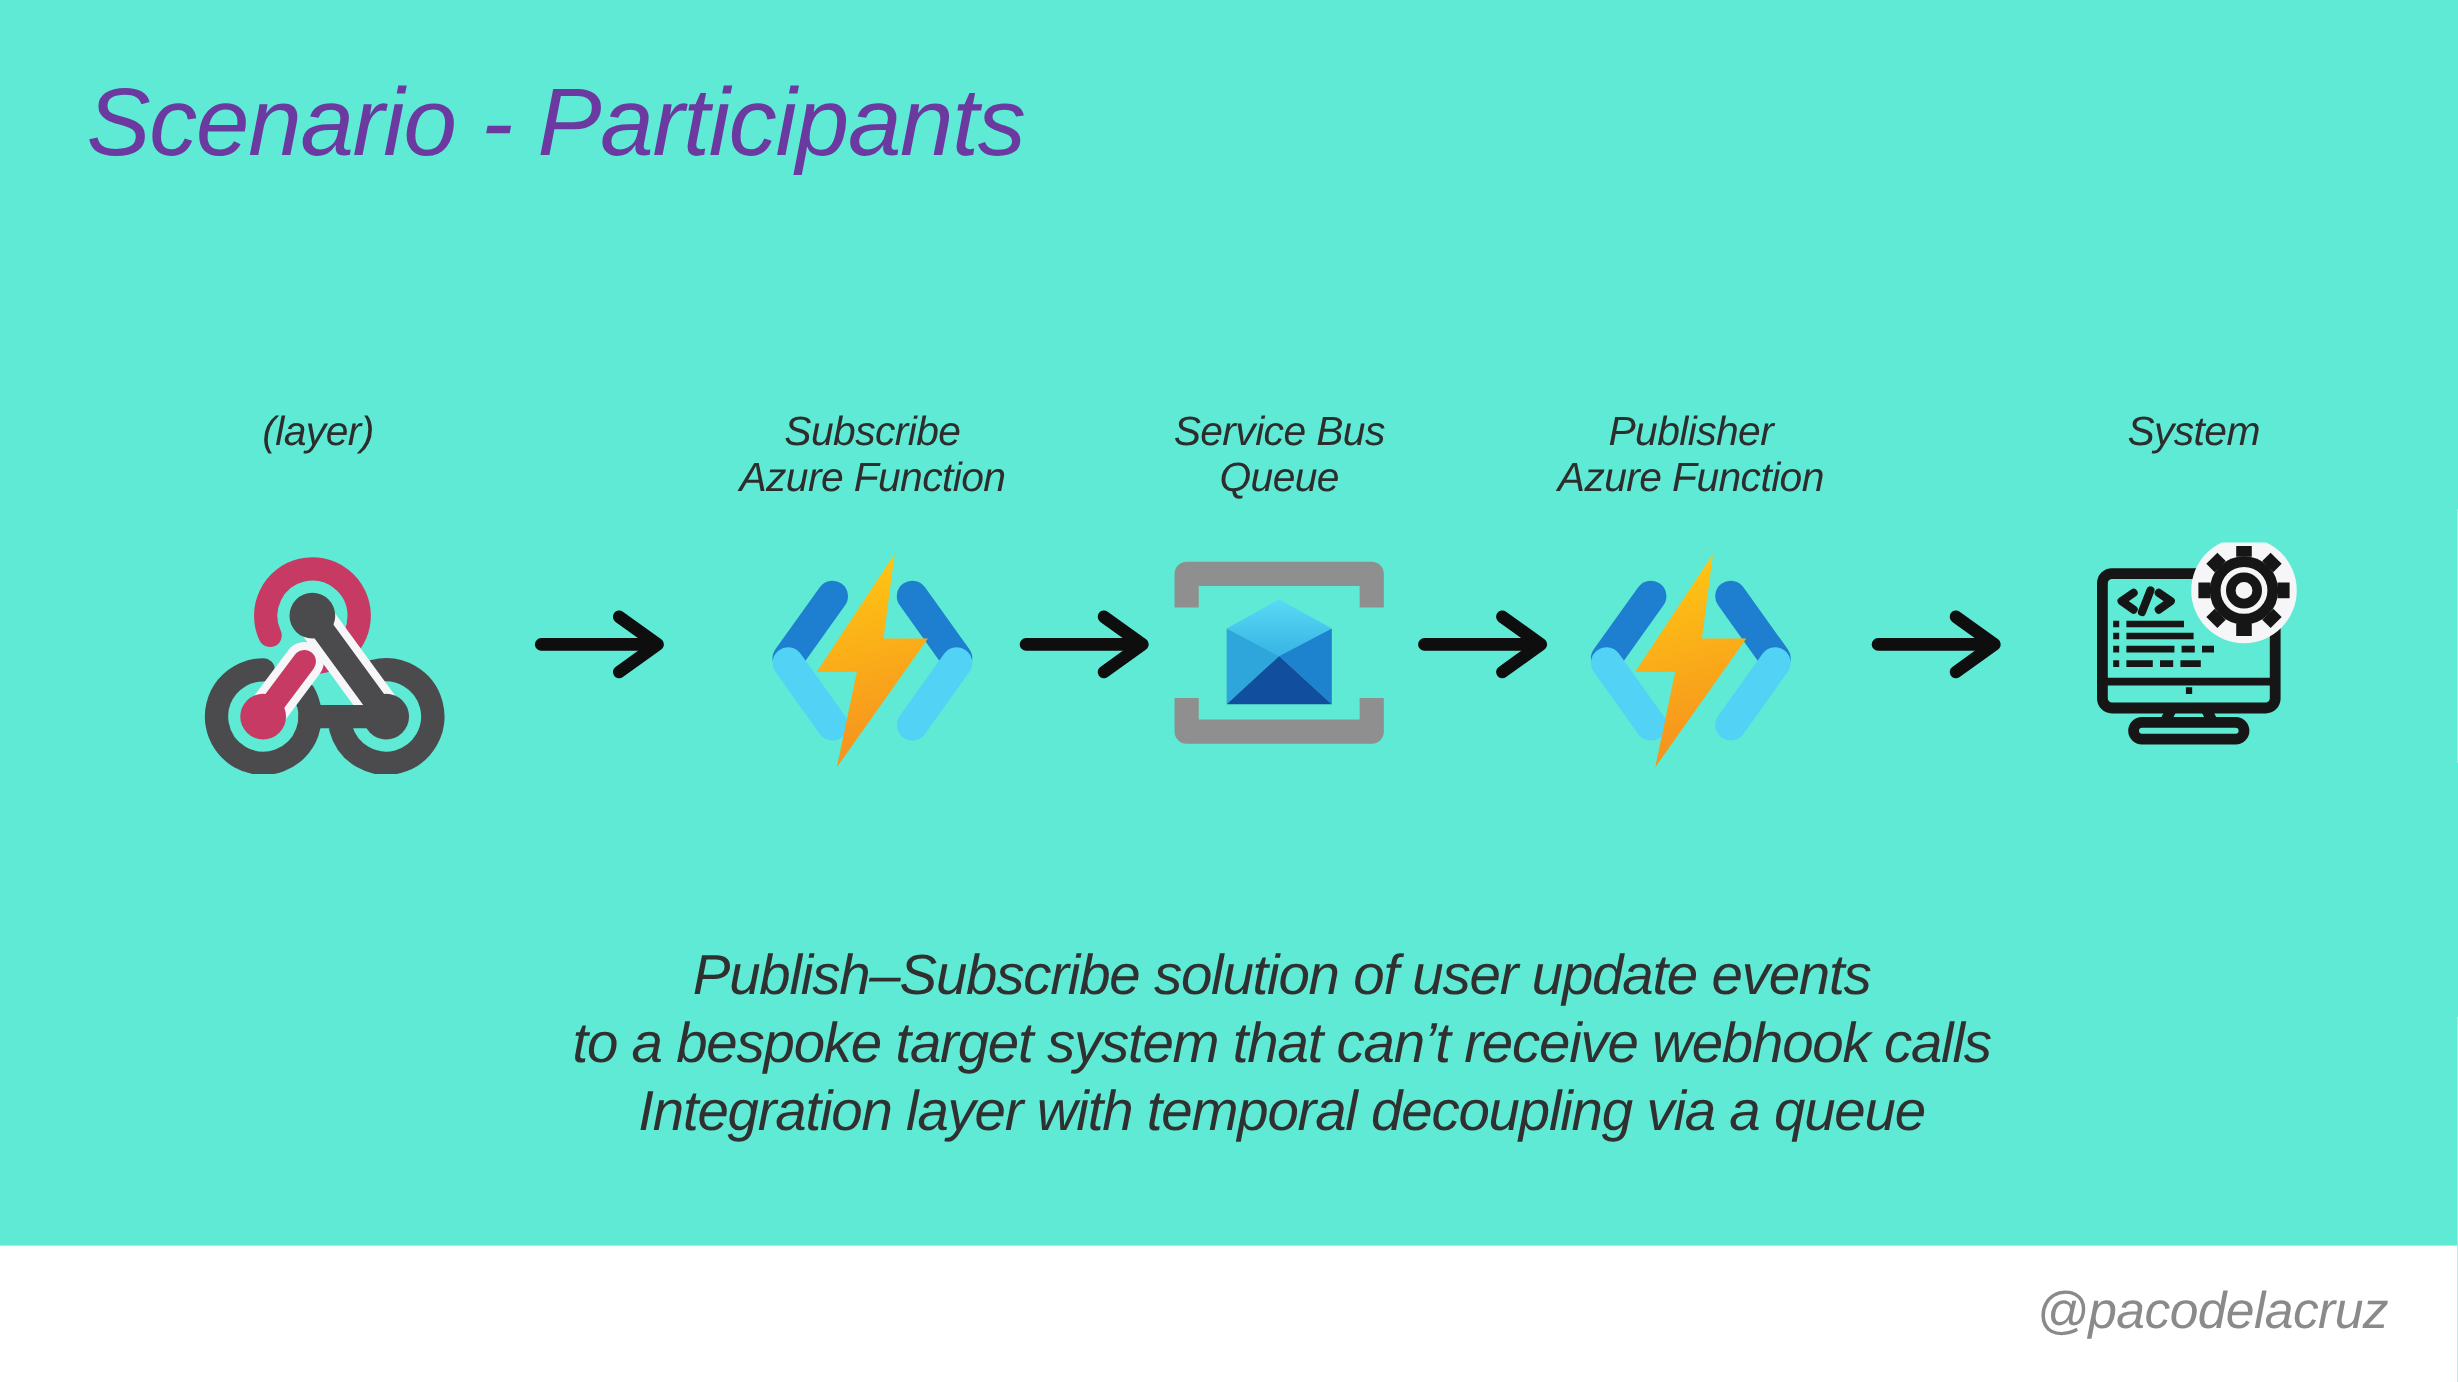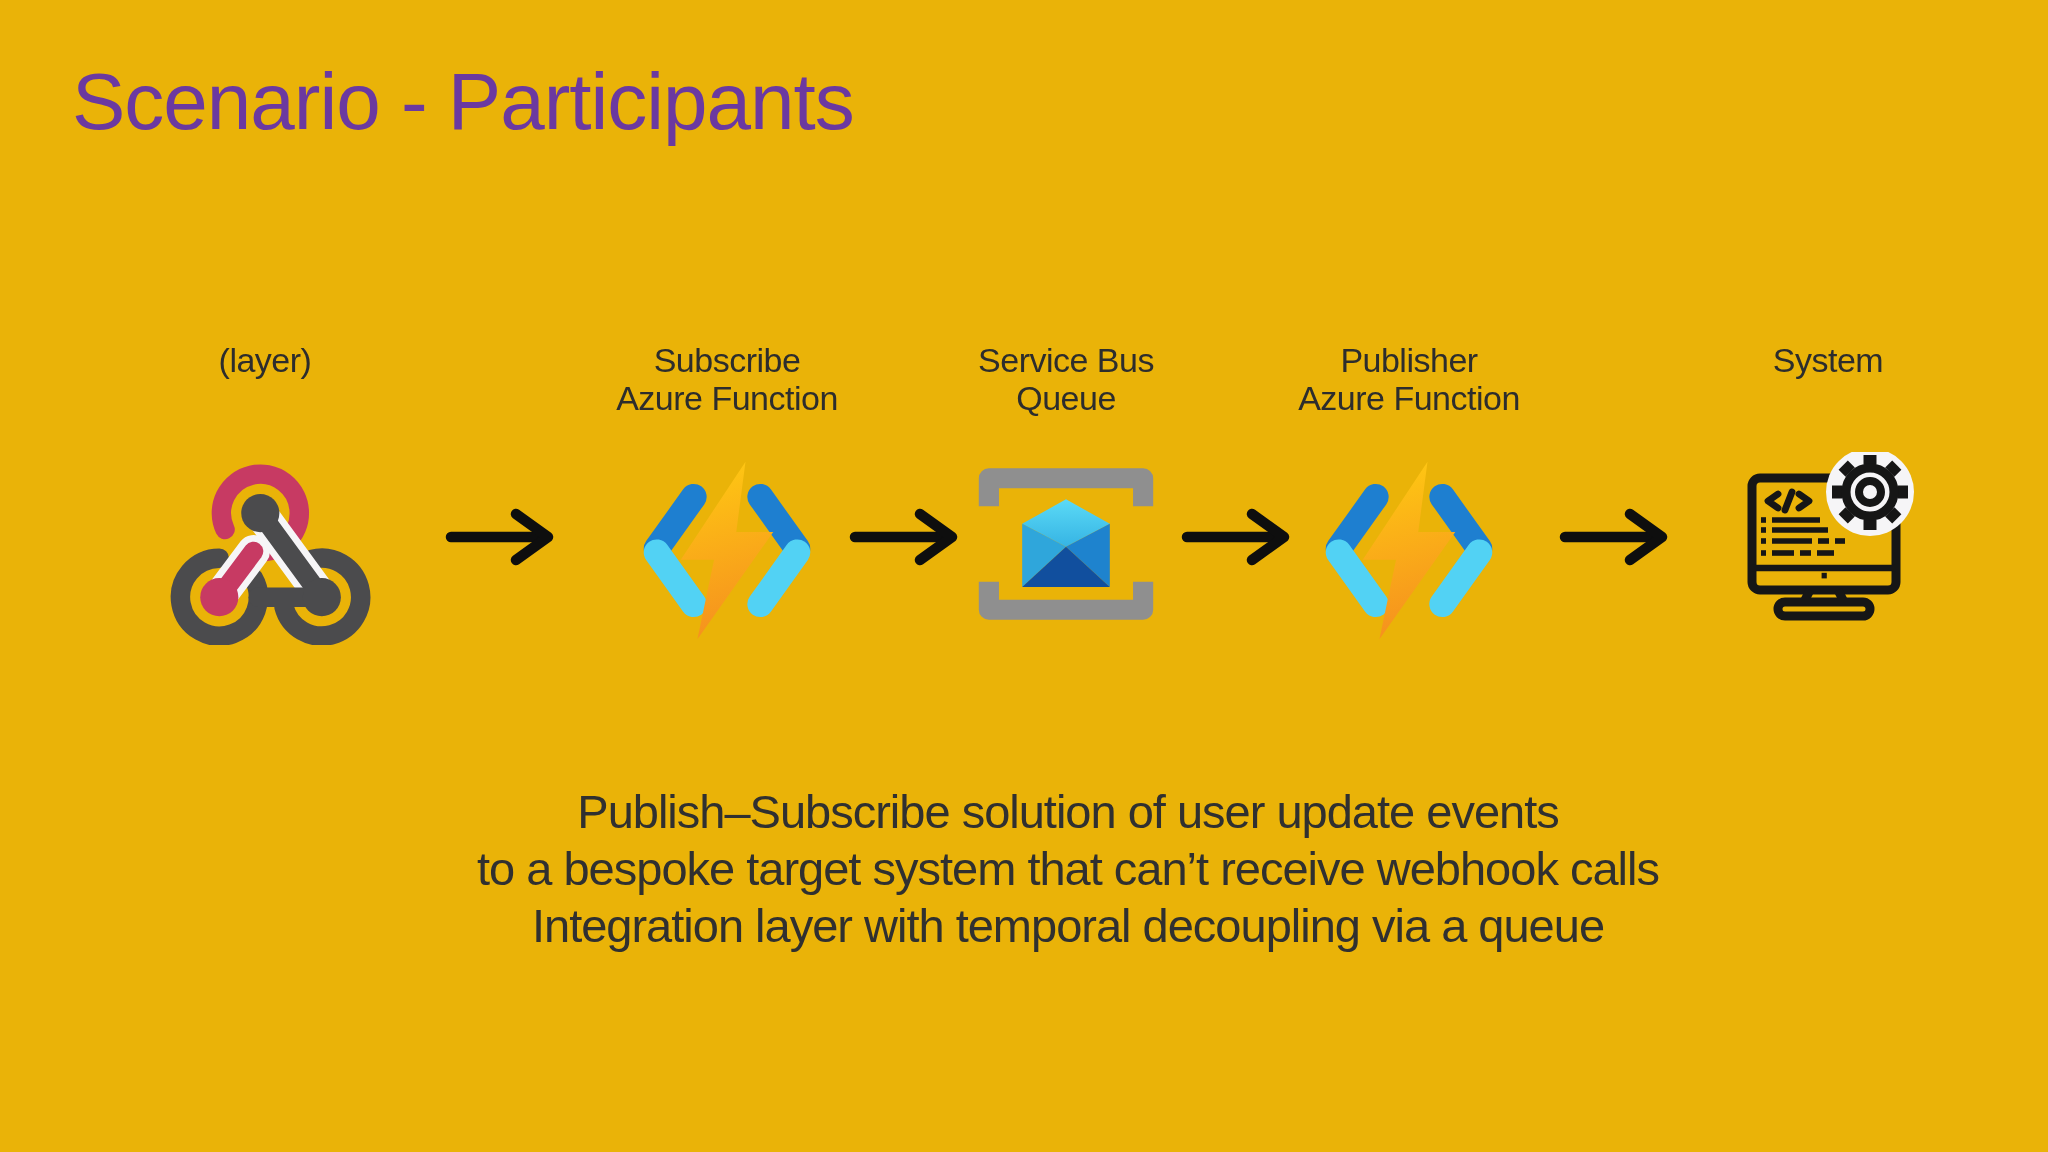--- a/index.html
+++ b/index.html
@@ -1,17 +1,17 @@
 <!DOCTYPE html>
 <html><head>
 <meta charset="utf-8">
 <style>
   html,body{margin:0;padding:0;background:#e8e8e8;}
-  .slide{position:relative;width:2048px;height:1152px;background:#eab308;overflow:hidden;
-         font-family:"Liberation Sans",sans-serif;}
+  .slide{position:relative;width:2048px;height:1152px;background:#5eead4;overflow:hidden;
+         font-family:"Liberation Sans",sans-serif;font-style:italic;}
   .title{position:absolute;left:72px;top:52px;font-size:80px;line-height:100px;
          font-weight:300;color:#6B39A0;letter-spacing:-1px;white-space:nowrap;}
   .participant-label{position:absolute;top:341px;text-align:center;color:#2D2D2D;
          font-size:34px;line-height:38px;font-weight:300;letter-spacing:-0.5px;}
   .label-line{display:block;}
   .icon{position:absolute;}
   .icon svg{display:block;width:100%;height:100%;}
   .arrow{position:absolute;top:506px;width:115px;height:64px;}
   .description{position:absolute;left:0;top:783px;width:2048px;text-align:center;
          color:#303030;font-weight:300;font-size:47px;letter-spacing:-1px;padding-left:44px;}
@@ -202,14 +202,17 @@
       </svg>
     </div>
   </div>
 
   <div class="description">
     <div>Publish–Subscribe solution of user update events</div>
     <div>to a bespoke target system that can’t receive webhook calls</div>
     <div>Integration layer with temporal decoupling via a queue</div>
   </div>
 
+  <div class="footer-band">
+    <div class="handle">@pacodelacruz</div>
+  </div>
 
 </div>
 
 </body></html>

